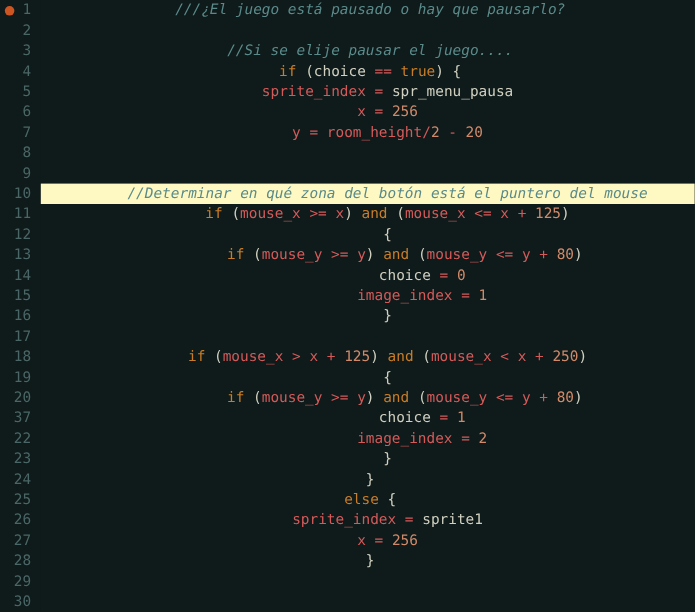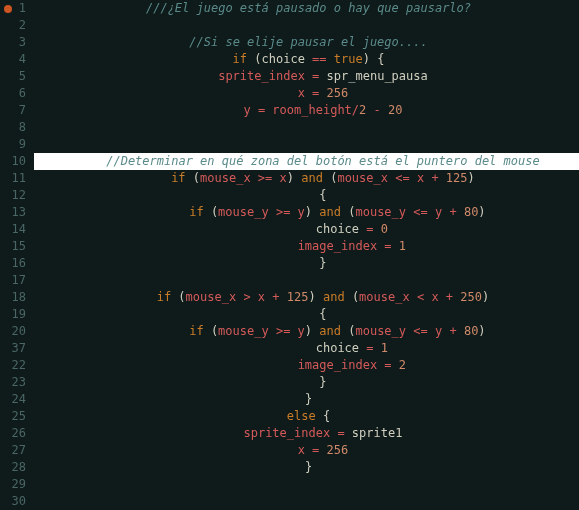--- a/index.html
+++ b/index.html
@@ -32,21 +32,21 @@
     padding: 0;
     position: relative;
     text-align: center;
   }
   .line {
     height: 17px;
     white-space: pre;
     padding-left: 4px;
   }
   .line.hl {
-    background: #ffffff;
+    background: #fef9c3;
   }
   .bp {
     display: inline-block;
     width: 8px;
     height: 8px;
     background: #cc5522;
     border-radius: 50%;
     position: relative;
     top: 1px;
     margin-left: -2px;

